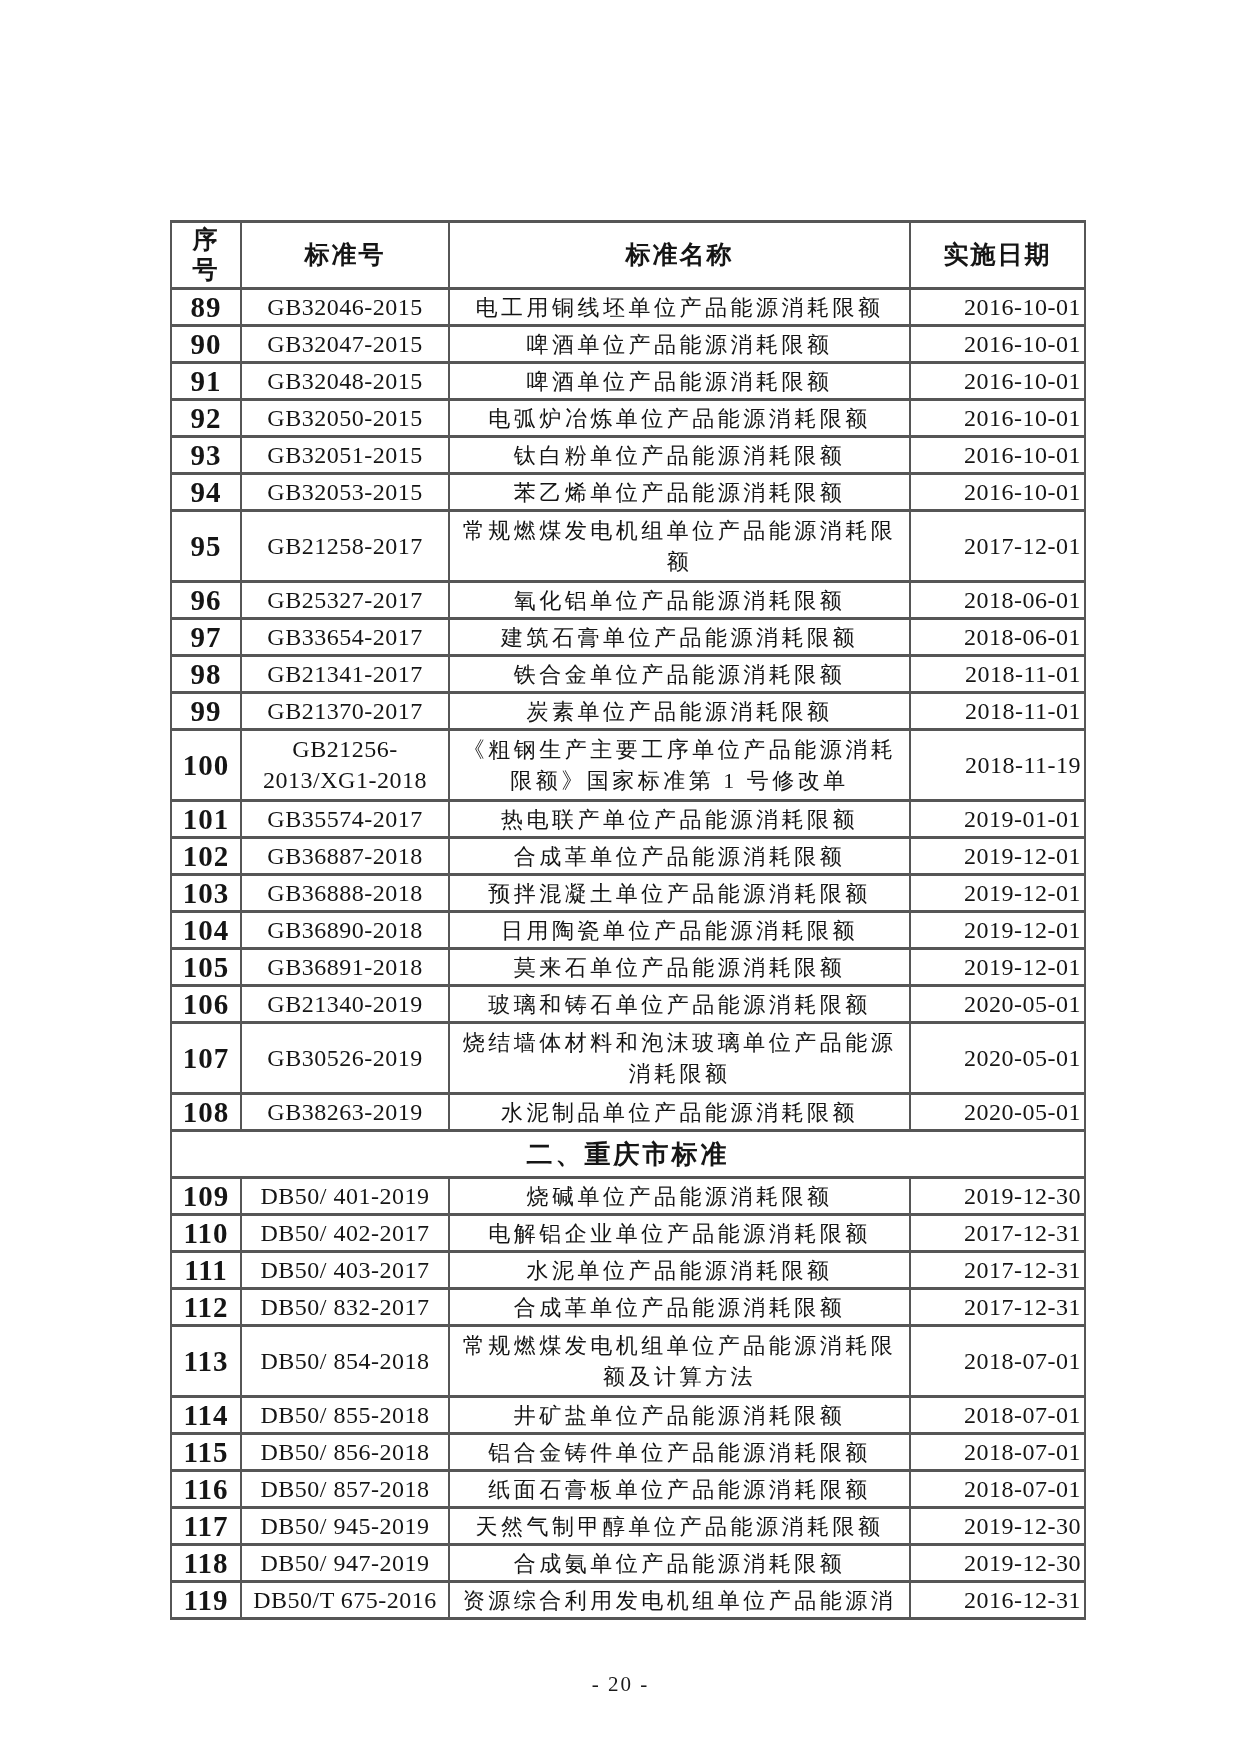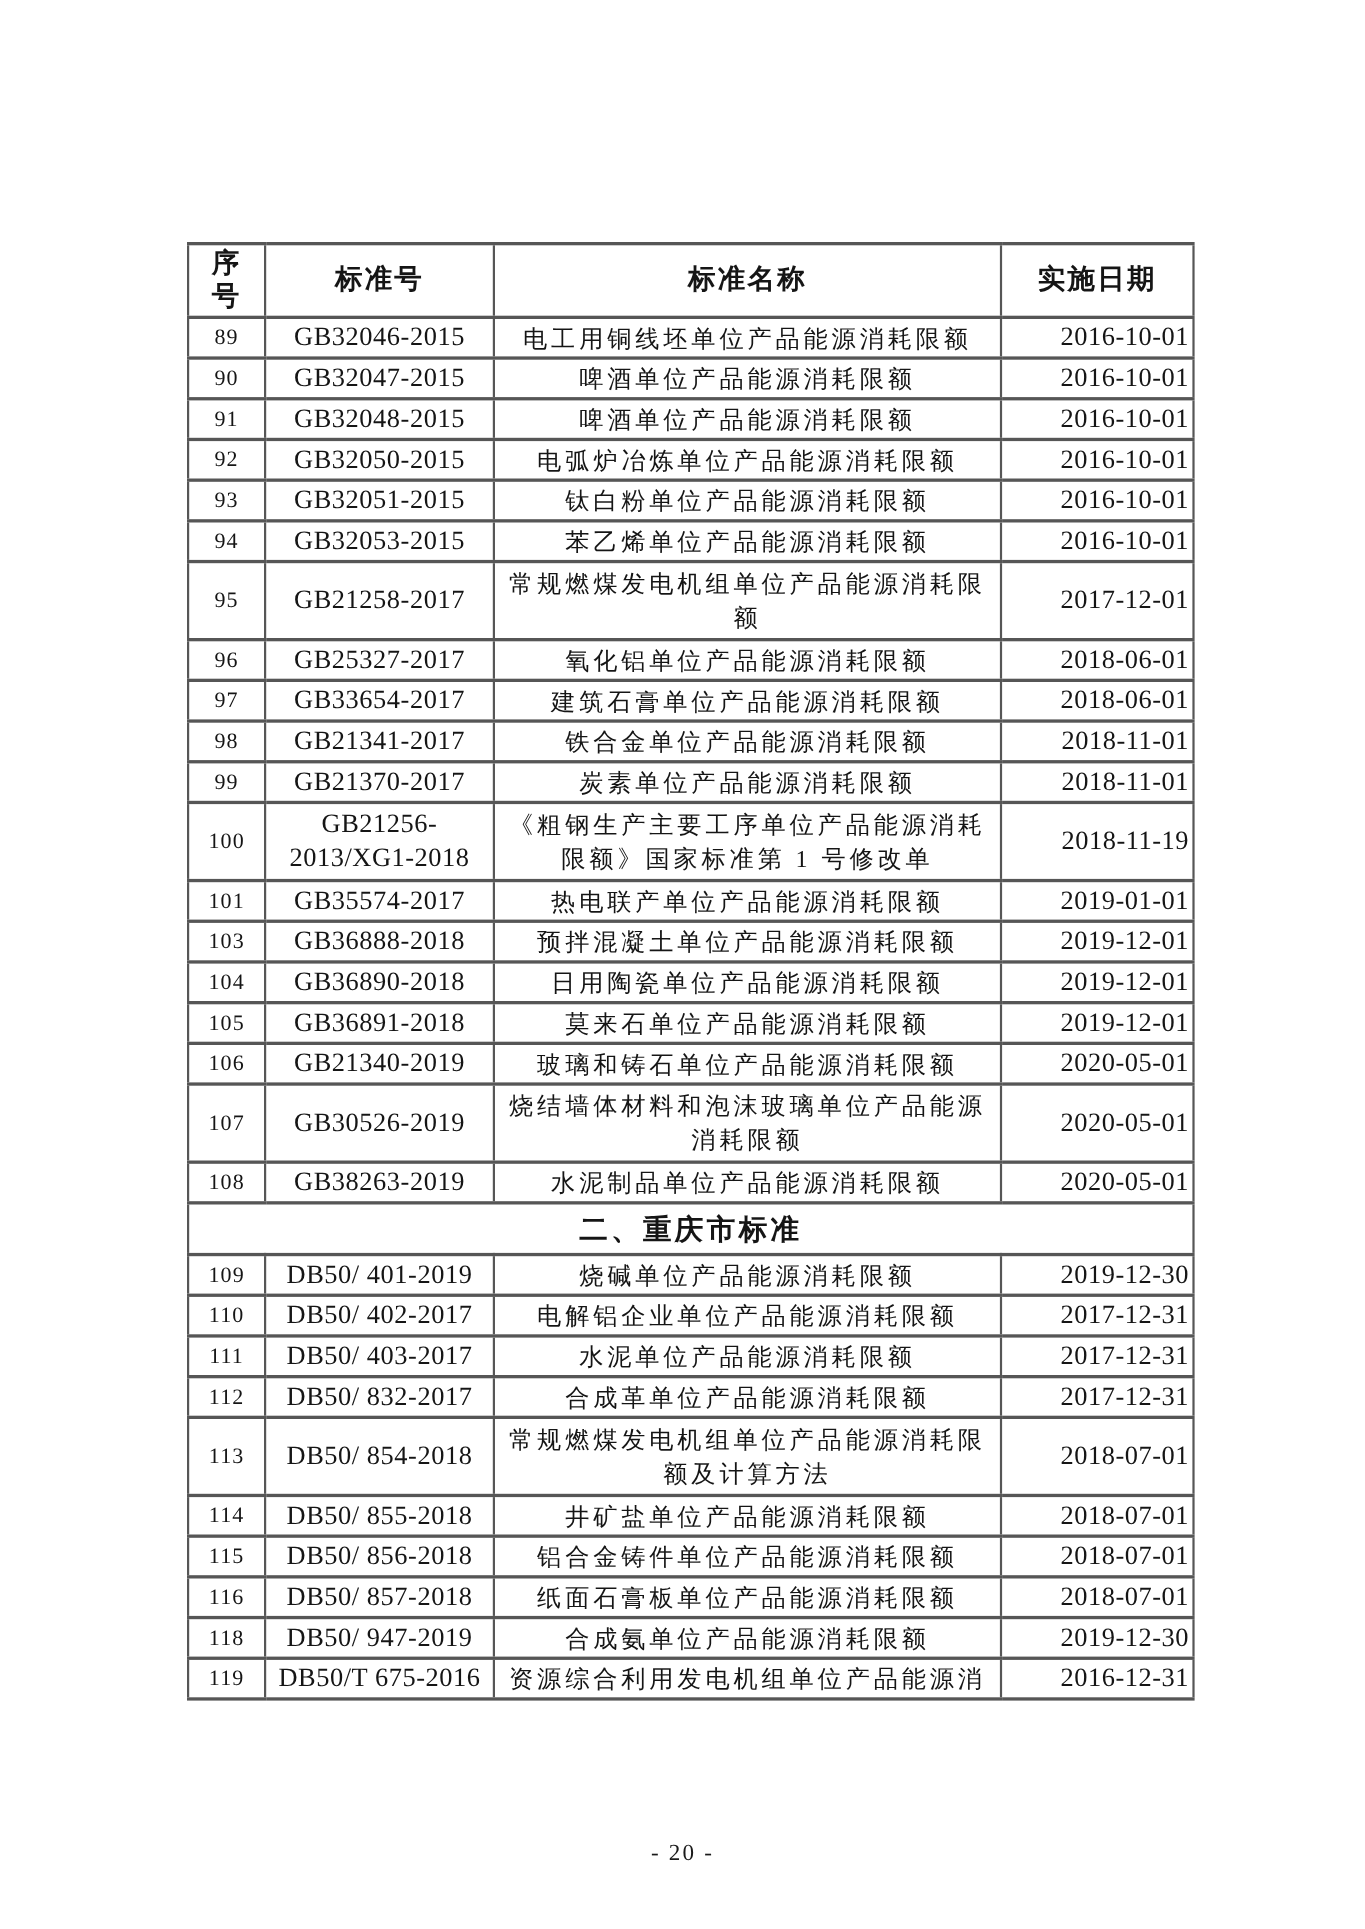--- a/index.html
+++ b/index.html
@@ -42,21 +42,21 @@
     line-height:30px;
     white-space:pre-line;
     letter-spacing:2px;
   }
   .std-table td{
     font-size:23px;
     height:32px;
     line-height:31px;
   }
   tr.tall td{height:66px;}
-  td.c-no{font-size:20px;letter-spacing:1px;}
+  td.c-no{font-size:29px;letter-spacing:1px;font-weight:bold;}
   td.c-std{font-size:24px;letter-spacing:0.5px;white-space:pre-line;}
   td.c-name{
     font-size:22px;
     letter-spacing:3.5px;
     white-space:pre-line;
     margin-left:36px;
   }
   td.c-date{font-size:24px;letter-spacing:0.5px;text-align:right;}
   tr.section-row td{
     font-weight:bold;
@@ -171,20 +171,26 @@
 限额》国家标准第 1 号修改单</td>
           <td class="c-date">2018-11-19</td>
         </tr>
         <tr>
           <td class="c-no">101</td>
           <td class="c-std">GB35574-2017</td>
           <td class="c-name">热电联产单位产品能源消耗限额</td>
           <td class="c-date">2019-01-01</td>
         </tr>
         <tr>
+          <td class="c-no">102</td>
+          <td class="c-std">GB36887-2018</td>
+          <td class="c-name">合成革单位产品能源消耗限额</td>
+          <td class="c-date">2019-12-01</td>
+        </tr>
+        <tr>
           <td class="c-no">103</td>
           <td class="c-std">GB36888-2018</td>
           <td class="c-name">预拌混凝土单位产品能源消耗限额</td>
           <td class="c-date">2019-12-01</td>
         </tr>
         <tr>
           <td class="c-no">104</td>
           <td class="c-std">GB36890-2018</td>
           <td class="c-name">日用陶瓷单位产品能源消耗限额</td>
           <td class="c-date">2019-12-01</td>
@@ -260,20 +266,26 @@
           <td class="c-name">铝合金铸件单位产品能源消耗限额</td>
           <td class="c-date">2018-07-01</td>
         </tr>
         <tr>
           <td class="c-no">116</td>
           <td class="c-std">DB50/ 857-2018</td>
           <td class="c-name">纸面石膏板单位产品能源消耗限额</td>
           <td class="c-date">2018-07-01</td>
         </tr>
         <tr>
+          <td class="c-no">117</td>
+          <td class="c-std">DB50/ 945-2019</td>
+          <td class="c-name">天然气制甲醇单位产品能源消耗限额</td>
+          <td class="c-date">2019-12-30</td>
+        </tr>
+        <tr>
           <td class="c-no">118</td>
           <td class="c-std">DB50/ 947-2019</td>
           <td class="c-name">合成氨单位产品能源消耗限额</td>
           <td class="c-date">2019-12-30</td>
         </tr>
         <tr>
           <td class="c-no">119</td>
           <td class="c-std">DB50/T 675-2016</td>
           <td class="c-name">资源综合利用发电机组单位产品能源消</td>
           <td class="c-date">2016-12-31</td>

